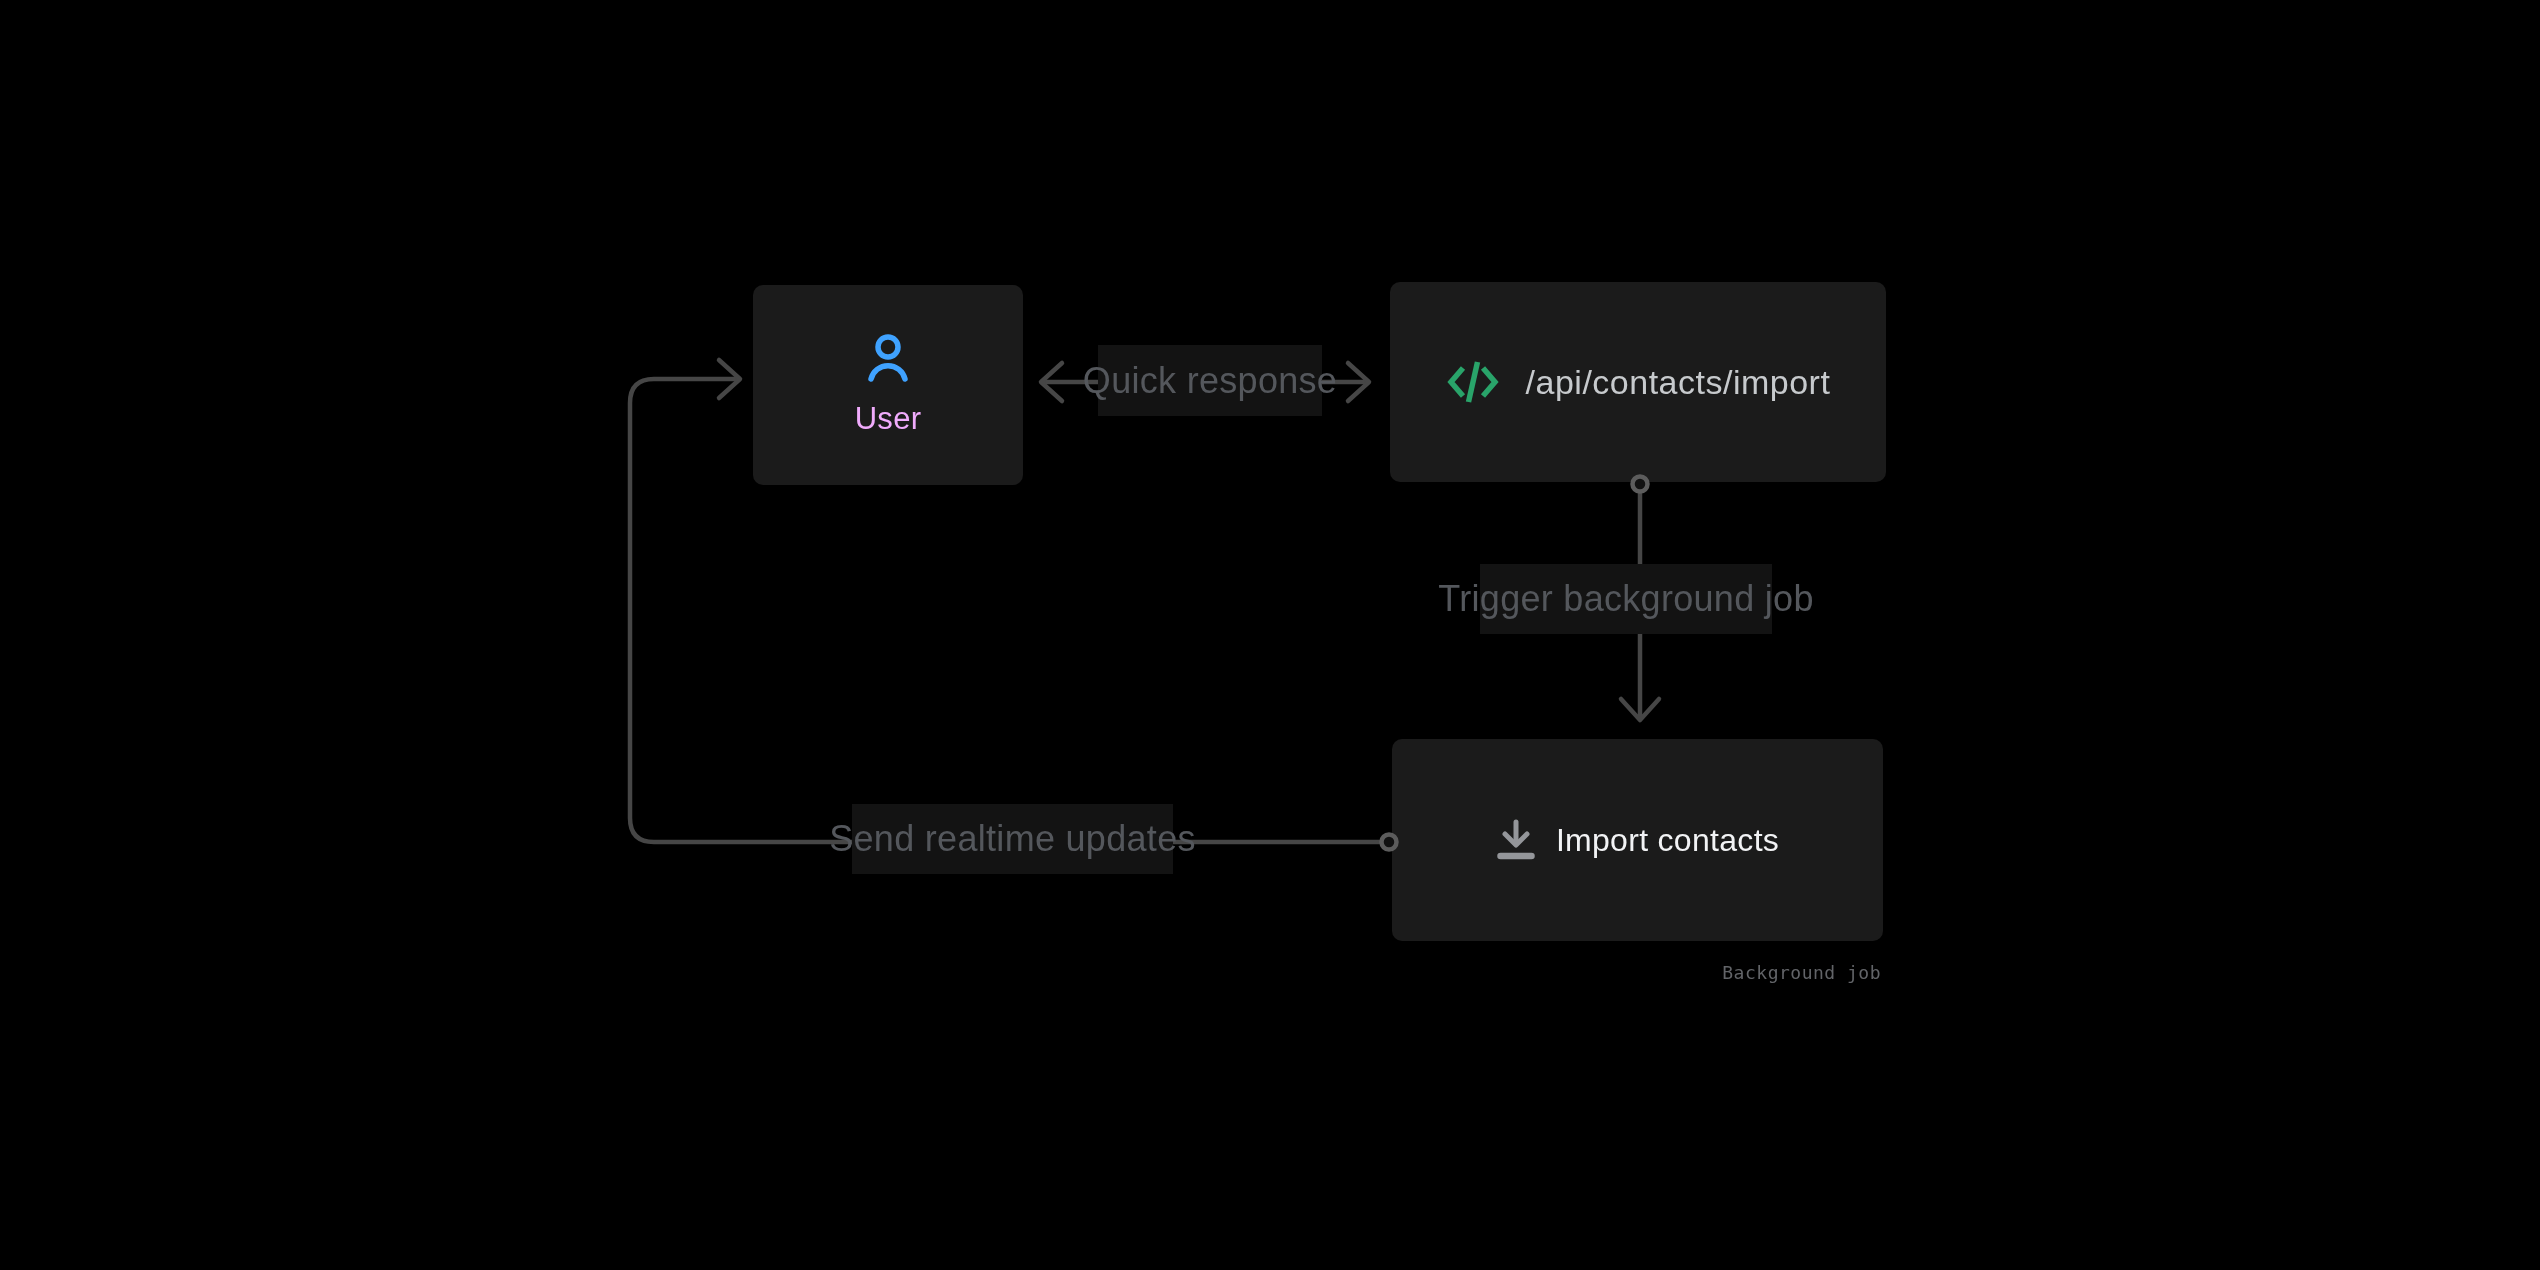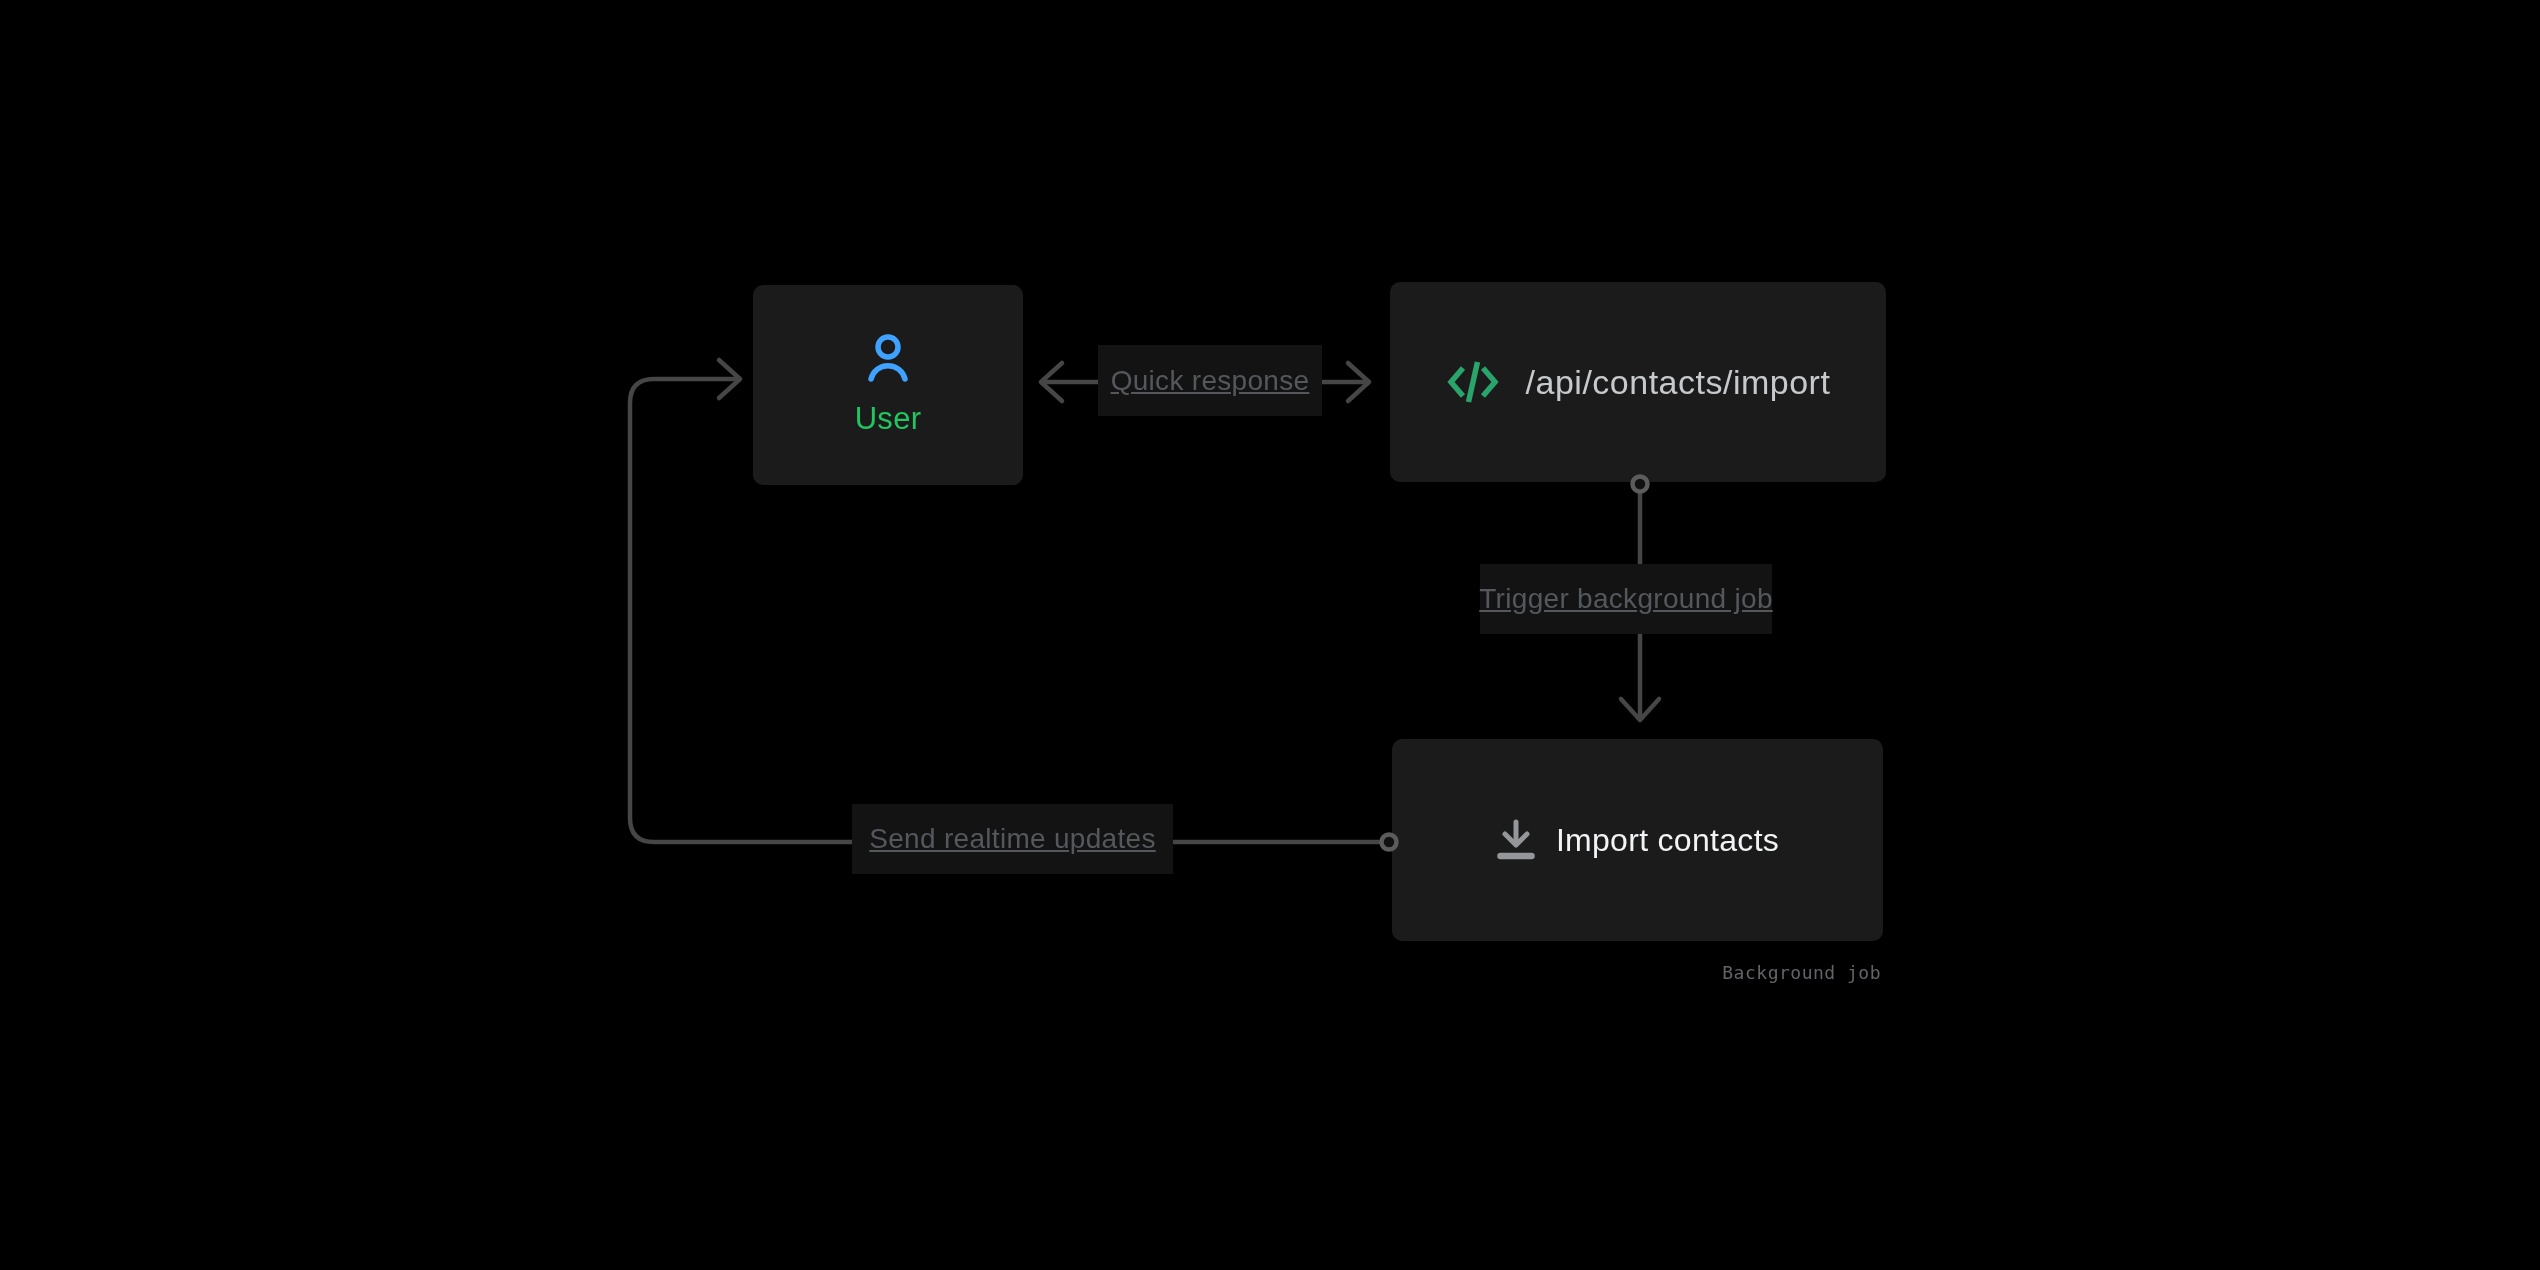--- a/index.html
+++ b/index.html
@@ -31,21 +31,21 @@
     gap: 18px;
   }
   .node-row {
     flex-direction: row;
   }
   #node-user    { left: 753px;  top: 285px; width: 270px; height: 200px; }
   #node-api     { left: 1390px; top: 282px; width: 496px; height: 200px; }
   #node-import  { left: 1392px; top: 739px; width: 491px; height: 202px; }
 
   .node-label {
-    color: #22c55e;
+    color: #f0abfc;
     font-size: 31px;
     font-weight: 500;
     letter-spacing: 0.3px;
   }
   .api-label {
     color: #c7cacd;
     font-size: 34px;
     font-weight: 400;
     letter-spacing: 0.5px;
     margin-left: 26px;
@@ -57,26 +57,25 @@
     letter-spacing: 0.3px;
     margin-left: 20px;
   }
   .edge-label {
     position: absolute;
     background: #131313;
     display: flex;
     align-items: center;
     justify-content: center;
     color: #54575c;
-    font-size: 28px;
+    font-size: 36px;
     font-weight: 400;
     letter-spacing: 0.3px;
     z-index: 3;
     white-space: nowrap;
-    text-decoration: underline;
   }
   #label-quick    { left: 1098px; top: 345px; width: 224px; height: 71px; }
   #label-trigger  { left: 1480px; top: 564px; width: 292px; height: 70px; }
   #label-realtime { left: 852px;  top: 804px; width: 321px; height: 70px; }
 
   #caption-bg-job {
     position: absolute;
     left: 1392px;
     top: 962px;
     width: 489px;

